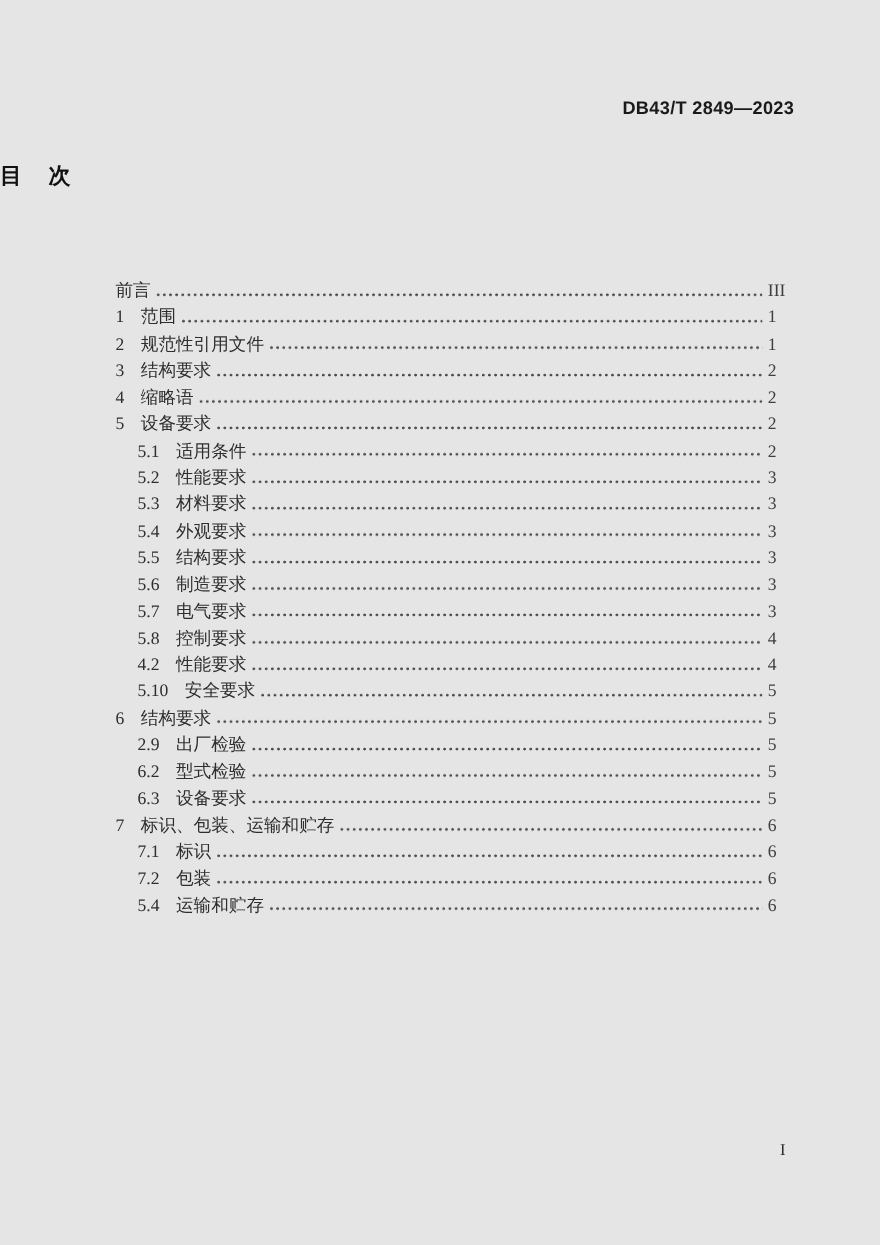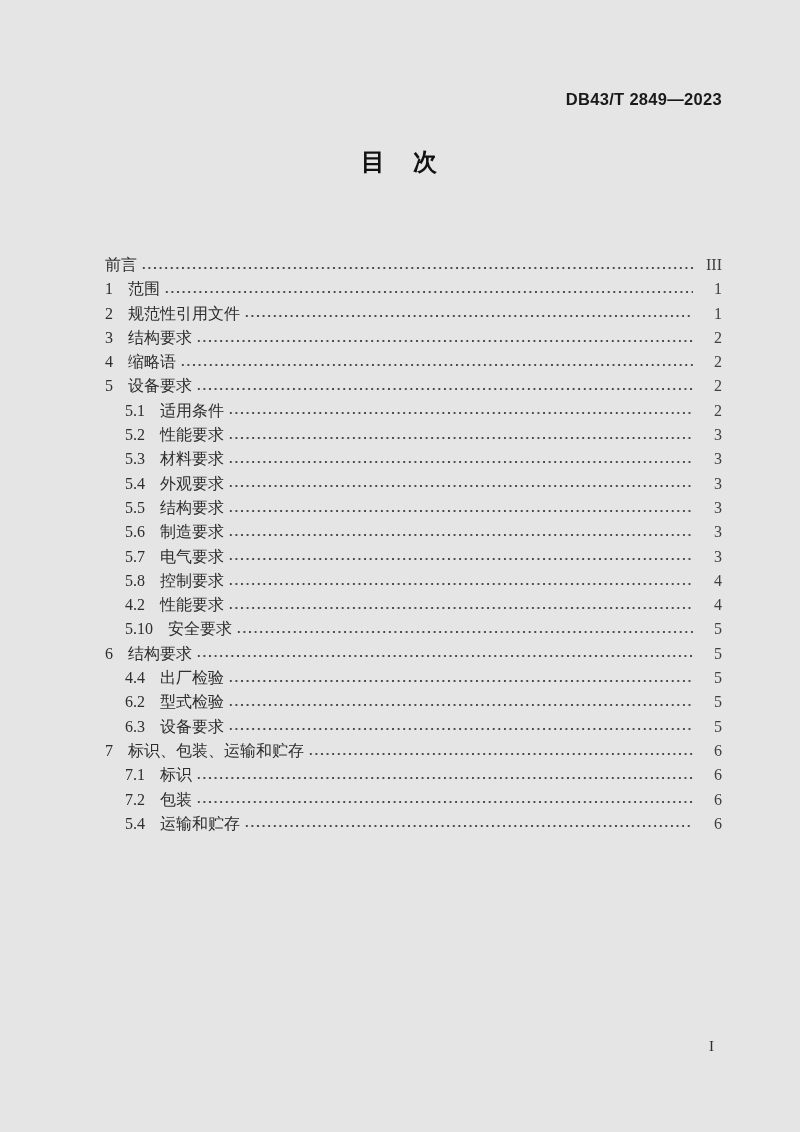--- a/index.html
+++ b/index.html
@@ -20,22 +20,21 @@
     font-weight: 600;
     font-size: 16.5px;
     color: #1a1a1a;
     letter-spacing: 0.3px;
   }
   .doc-title {
     position: absolute;
     top: 146px;
     left: 0;
     width: 100%;
-    text-align: center;
-    font-size: 24px;
+    font-size: 20px;
     font-weight: 700;
     color: #111111;
     letter-spacing: 2px;
   }
   .toc {
     position: absolute;
     top: 224px;
     left: 105px;
     width: 617px;
     margin-top: 29px;
@@ -54,21 +53,20 @@
   .dots {
     flex: 1;
     height: 1em;
     margin: 5px 5px 0 4px;
     background-image: radial-gradient(circle at center, #4a4a4a 1.05px, transparent 1.5px);
     background-size: 5.6px 100%;
     background-repeat: repeat-x;
   }
   .pg {
     min-width: 24px;
-    text-align: right;
     color: #3f3f3f;
   }
   .footer-num {
     position: absolute;
     top: 1038px;
     right: 86px;
     font-size: 15px;
     color: #2e2e2e;
   }
 </style>
@@ -177,21 +175,21 @@
       <span class="dots"></span>
       <span class="pg">5</span>
     </div>
       <div class="toc-row">
       <span class="num">6</span>
       <span class="label">结构要求</span>
       <span class="dots"></span>
       <span class="pg">5</span>
     </div>
       <div class="toc-row lvl1">
-      <span class="num">4.4</span>
+      <span class="num">2.9</span>
       <span class="label">出厂检验</span>
       <span class="dots"></span>
       <span class="pg">5</span>
     </div>
       <div class="toc-row lvl1">
       <span class="num">6.2</span>
       <span class="label">型式检验</span>
       <span class="dots"></span>
       <span class="pg">5</span>
     </div>

